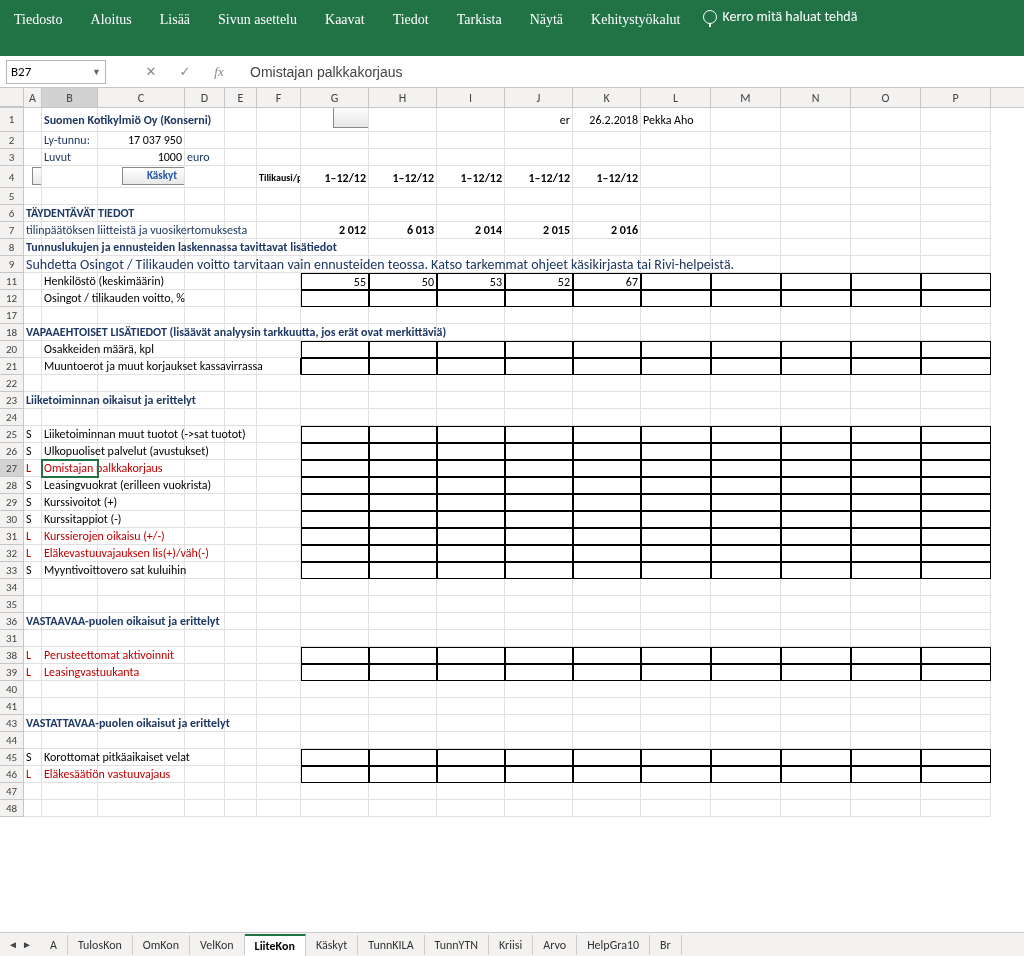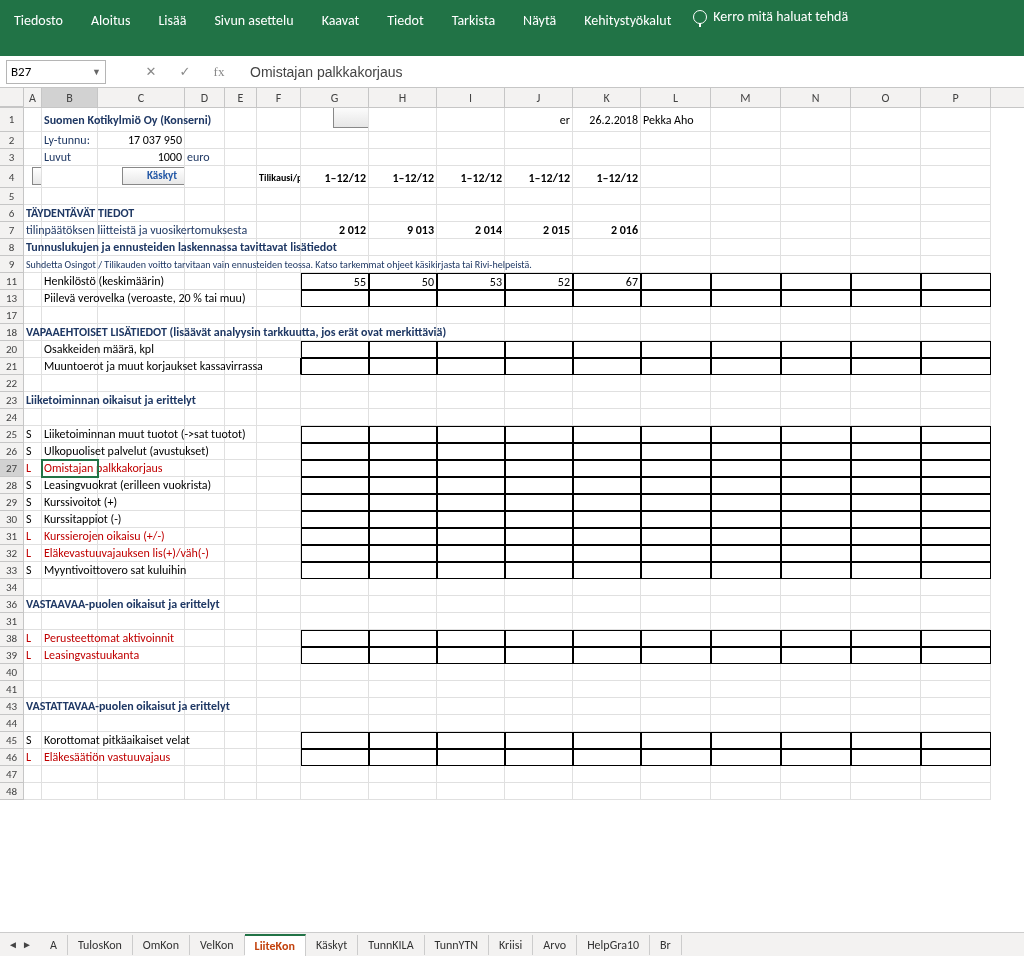--- a/index.html
+++ b/index.html
@@ -1,30 +1,30 @@
 <!DOCTYPE html>
 <html><head>
 <meta charset="utf-8">
 <style>
 * { box-sizing: border-box; margin: 0; padding: 0; }
 body { font-family: Calibri, Arial, sans-serif; font-size: 12px; background: #fff; overflow: hidden; }
 
 
 .ribbon { background: #217346; color: #fff; height: 56px; display: flex; align-items: flex-start; padding: 8px 0 0 0; }
-.ribbon-tab { padding: 4px 14px; font-size: 14px; cursor: pointer; }
+.ribbon-tab { padding: 4px 14px; font-size: 14px; cursor: pointer; font-family: Liberation Serif, serif; }
 .tell-me { display: flex; align-items: center; gap: 6px; margin-left: 8px; font-size: 14px; }
 .bulb { width: 14px; height: 14px; border: 1.5px solid #fff; border-radius: 50%; position: relative; }
 .bulb::after { content: ''; position: absolute; width: 2px; height: 4px; background: #fff; bottom: -4px; left: 5px; }
 
 
 .formula-row { display: flex; align-items: center; height: 32px; border-bottom: 1px solid #c6c6c6; background: #fff; padding: 2px 6px; gap: 12px; }
 .name-box { width: 100px; height: 24px; border: 1px solid #b5b5b5; display: flex; align-items: center; padding: 0 4px; background: #fff; font-size: 13px; }
 .name-box .dd { margin-left: auto; color: #666; font-size: 9px; }
 .fbar-btn { width: 22px; height: 22px; display: flex; align-items: center; justify-content: center; color: #888; font-size: 13px; }
-.fx { font-family: "Times New Roman", serif; }
+.fx { font-style: italic; font-family: "Times New Roman", serif; }
 .formula-input { flex: 1; height: 24px; border: none; padding: 0 8px; font-size: 14px; color: #444; outline: none; }
 
 
 .colhdr-row { display: flex; border-bottom: 1px solid #c6c6c6; background: #f3f2f1; height: 20px; }
 .rowhdr-corner { width: 24px; border-right: 1px solid #c6c6c6; border-bottom: 1px solid #c6c6c6; background: #f3f2f1; }
 .colhdr { border-right: 1px solid #c6c6c6; text-align: center; font-size: 12px; color: #444; line-height: 20px; }
 .colhdr.selected { background: #d2d2d2; }
 
 
 .grid { position: relative; }
@@ -44,30 +44,30 @@
 
 
 .xl-btn { display: inline-flex; height: 18px; border: 1px solid #888; background: linear-gradient(#fff,#e8e8e8); font-size: 11px; align-items: center; justify-content: center; padding: 0 8px; position: absolute; }
 .xl-btn-big { height: 22px; font-size: 12px; color: #2156a5; font-weight: bold; border: 1px solid #888; background: linear-gradient(#fdfdfd,#e6e6e6); display: flex; align-items: center; justify-content: center; position: absolute; }
 
 
 .tabbar { position: fixed; bottom: 0; left: 0; right: 0; height: 24px; background: #f3f2f1; border-top: 1px solid #ccc; display: flex; align-items: center; font-size: 12px; }
 .tab-nav { width: 40px; display: flex; align-items: center; justify-content: center; gap: 4px; color: #444; }
 .tab-nav span { font-size: 10px; }
 .sheet-tab { padding: 3px 10px; border-right: 1px solid #ccc; color: #333; cursor: pointer; }
-.sheet-tab.active { background: #fff; border-top: 2px solid #217346; font-weight: bold; color: #c2410c; }
+.sheet-tab.active { background: #fff; border-top: 2px solid #217346; font-weight: bold; color: #000000; }
 
 
 .cA{width:18px} .cB{width:56px} .cC{width:87px} .cD{width:40px} .cE{width:32px} .cF{width:44px}
 .cG{width:68px} .cH{width:68px} .cI{width:68px} .cJ{width:68px} .cK{width:68px}
 .cL{width:70px} .cM{width:70px} .cN{width:70px} .cO{width:70px} .cP{width:70px}
 
 .tall { height: 24px; }
 .tall .rowhdr, .tall .cell { line-height: 24px; }
-.small-note { font-size: 10px; color: #1f3864; }
+.small-note { font-size: 14px; color: #1f3864; }
 </style>
 </head>
 <body>
 
 <div class="ribbon">
   <div class="ribbon-tab">Tiedosto</div>
   <div class="ribbon-tab">Aloitus</div>
   <div class="ribbon-tab">Lisää</div>
   <div class="ribbon-tab">Sivun asettelu</div>
   <div class="ribbon-tab">Kaavat</div>
@@ -243,21 +243,21 @@
 
 <div class="row">
   <div class="rowhdr">7</div>
   <div class="cell cA nb blue" style="z-index:2">tilinpäätöksen liitteistä ja vuosikertomuksesta</div>
   <div class="cell cB"></div>
       <div class="cell cC"></div>
       <div class="cell cD"></div>
       <div class="cell cE"></div>
       <div class="cell cF"></div>
   <div class="cell cG right bold">2 012</div>
-  <div class="cell cH right bold">9 013</div>
+  <div class="cell cH right bold">6 013</div>
   <div class="cell cI right bold">2 014</div>
   <div class="cell cJ right bold">2 015</div>
   <div class="cell cK right bold">2 016</div>
   <div class="cell cL"></div>
       <div class="cell cM"></div>
       <div class="cell cN"></div>
       <div class="cell cO"></div>
       <div class="cell cP"></div>
 </div>
 
@@ -315,40 +315,40 @@
   <div class="cell cI right bordered">53</div>
   <div class="cell cJ right bordered">52</div>
   <div class="cell cK right bordered">67</div>
   <div class="cell cL bordered"></div>
       <div class="cell cM bordered"></div>
       <div class="cell cN bordered"></div>
       <div class="cell cO bordered"></div>
       <div class="cell cP bordered"></div>
 </div>
 
-
-<div class="row">
-  <div class="rowhdr">13</div>
+<div class="row">
+  <div class="rowhdr">12</div>
   <div class="cell cA"></div>
-  <div class="cell cB nb" style="z-index:2">Piilevä verovelka (veroaste, 20 % tai muu)</div>
+  <div class="cell cB nb" style="z-index:2">Osingot / tilikauden voitto, %</div>
   <div class="cell cC"></div>
       <div class="cell cD"></div>
       <div class="cell cE"></div>
       <div class="cell cF"></div>
   <div class="cell cG bordered"></div>
       <div class="cell cH bordered"></div>
       <div class="cell cI bordered"></div>
       <div class="cell cJ bordered"></div>
       <div class="cell cK bordered"></div>
       <div class="cell cL bordered"></div>
       <div class="cell cM bordered"></div>
       <div class="cell cN bordered"></div>
       <div class="cell cO bordered"></div>
       <div class="cell cP bordered"></div>
 </div>
+
 
 <div class="row">
       <div class="rowhdr">17</div>
       <div class="cell cA"></div>
       <div class="cell cB"></div>
       <div class="cell cC"></div>
       <div class="cell cD"></div>
       <div class="cell cE"></div>
       <div class="cell cF"></div>
       <div class="cell cG"></div>
@@ -651,20 +651,39 @@
       <div class="cell cK bordered"></div>
       <div class="cell cL bordered"></div>
       <div class="cell cM bordered"></div>
       <div class="cell cN bordered"></div>
       <div class="cell cO bordered"></div>
       <div class="cell cP bordered"></div>
     </div>
 
 <div class="row">
       <div class="rowhdr">34</div>
+      <div class="cell cA"></div>
+      <div class="cell cB"></div>
+      <div class="cell cC"></div>
+      <div class="cell cD"></div>
+      <div class="cell cE"></div>
+      <div class="cell cF"></div>
+      <div class="cell cG"></div>
+      <div class="cell cH"></div>
+      <div class="cell cI"></div>
+      <div class="cell cJ"></div>
+      <div class="cell cK"></div>
+      <div class="cell cL"></div>
+      <div class="cell cM"></div>
+      <div class="cell cN"></div>
+      <div class="cell cO"></div>
+      <div class="cell cP"></div>
+    </div>
+<div class="row">
+      <div class="rowhdr">35</div>
       <div class="cell cA"></div>
       <div class="cell cB"></div>
       <div class="cell cC"></div>
       <div class="cell cD"></div>
       <div class="cell cE"></div>
       <div class="cell cF"></div>
       <div class="cell cG"></div>
       <div class="cell cH"></div>
       <div class="cell cI"></div>
       <div class="cell cJ"></div>

